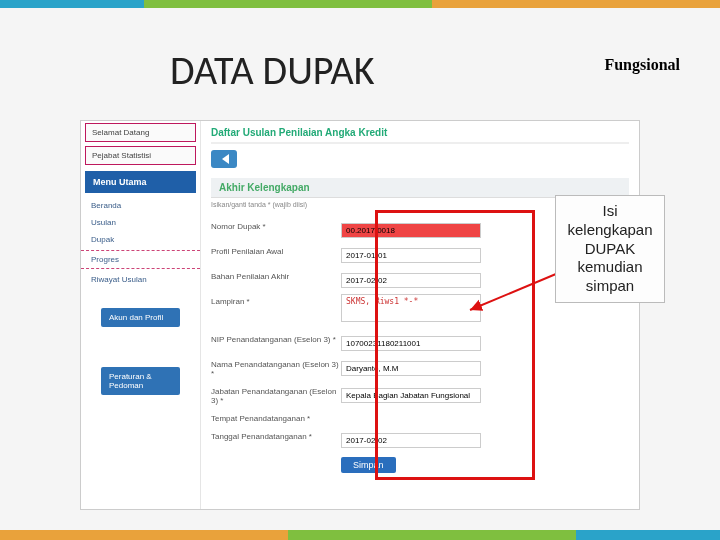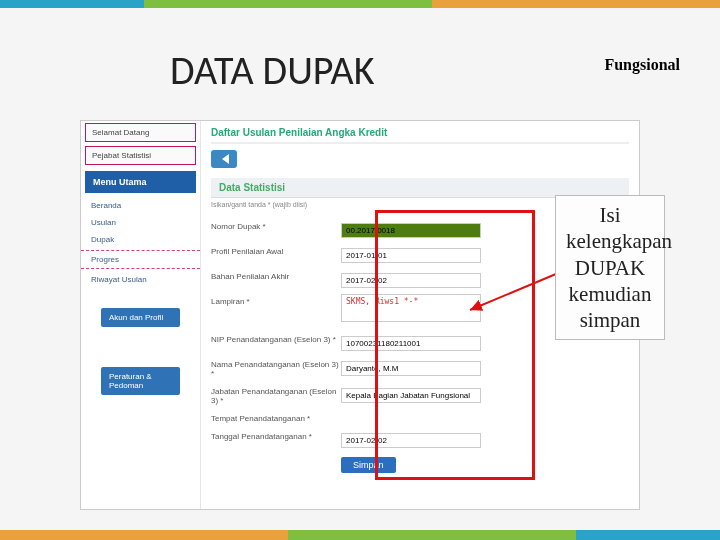--- a/index.html
+++ b/index.html
@@ -20,25 +20,25 @@
   .main { flex: 1; background: #fff; padding: 6px 10px 10px 10px; overflow: hidden; position: relative; }
   .crumb { color: #2a7; font-size: 10px; font-weight: bold; border-bottom: 2px solid #eee; padding-bottom: 4px; }
   .back-btn { display: inline-block; width: 26px; height: 18px; background: #3b88c4; border-radius: 3px; margin: 6px 0; position: relative; cursor: pointer; }
   .back-btn::before { content: ""; position: absolute; left: 6px; top: 4px; border: 5px solid transparent; border-right: 7px solid #fff; }
   .panel-title { background: #eef1f3; color: #4a6; font-size: 10px; font-weight: bold; padding: 4px 8px; border-bottom: 1px solid #ddd; }
   .form { padding: 6px 0 0 0; }
   .row { display: flex; align-items: flex-start; margin-bottom: 6px; }
   .lbl { width: 130px; font-size: 8px; color: #555; padding-top: 3px; }
   .fld { flex: 1; }
   .fld input, .fld textarea { width: 140px; border: 1px solid #ccc; font-size: 8px; padding: 2px 4px; background: #fff; }
-  .fld input[readonly] { background: #4d7c0f; }
+  .fld input[readonly] { background: #ef4444; }
   .fld textarea { height: 28px; resize: none; color: #c33; }
   .btn-save { background: #2a6ebd; color: #fff; border: none; font-size: 9px; padding: 3px 12px; border-radius: 2px; cursor: pointer; }
   .red-box { position: absolute; border: 3px solid #d11; pointer-events: none; }
-  .callout { position: absolute; background: #fdfdfd; border: 1px solid #bbb; padding: 6px 10px; font-family: Liberation Serif, serif; font-size: 21px; text-align: center; line-height: 1.25; color: #222; }
+  .callout { position: absolute; background: #fdfdfd; border: 1px solid #bbb; padding: 6px 10px; font-family: Liberation Sans, sans-serif; font-size: 15px; text-align: center; line-height: 1.25; color: #222; }
   .arrow-svg { position: absolute; pointer-events: none; }
 </style>
 </head>
 <body>
 
 <div class="top-stripe">
   <div class="stripe-seg" style="background:#2aa3c9;width:20%"></div>
   <div class="stripe-seg" style="background:#7fbf3f;width:40%"></div>
   <div class="stripe-seg" style="background:#e9a23b;width:40%"></div>
 </div>
@@ -58,21 +58,21 @@
     <div class="sb-item">Dupak</div>
     <div class="sb-item dashed">Progres</div>
     <div class="sb-item">Riwayat Usulan</div>
     <div class="sb-block">Akun dan Profil</div>
     <div class="sb-block">Peraturan &amp; Pedoman</div>
   </div>
 
   <div class="main">
     <div class="crumb">Daftar Usulan Penilaian Angka Kredit</div>
     <div class="back-btn"></div>
-    <div class="panel-title">Data Statistisi</div>
+    <div class="panel-title">Akhir Kelengkapan</div>
     <div style="font-size:7px;color:#888;padding:3px 0 5px 0;">Isikan/ganti tanda * (wajib diisi)</div>
 
     <div class="form">
       <div class="row">
         <div class="lbl">Nomor Dupak *</div>
         <div class="fld"><input readonly="" value="00.2017.0018" style=""></div>
       </div>
       <div class="row">
         <div class="lbl">Profil Penilaian Awal</div>
         <div class="fld"><input value="2017-01-01" style=""></div>

